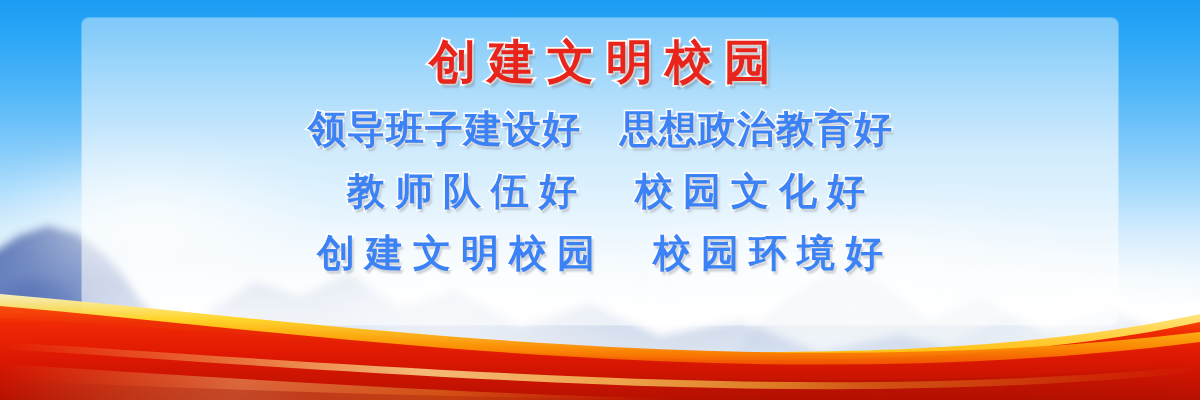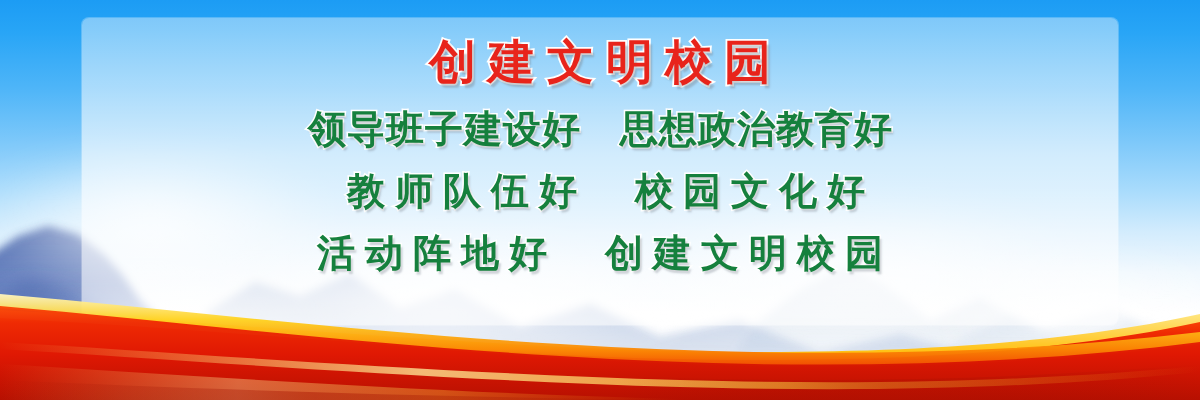--- a/index.html
+++ b/index.html
@@ -95,21 +95,21 @@
     color: #e8241b;
     -webkit-text-stroke: 3.5px #ffffff;
     paint-order: stroke fill;
     text-shadow: 3px 4px 2px rgba(120,130,140,.40);
     white-space: nowrap;
   }
   .subline {
     font-size: 38px;
     line-height: 62px;
     font-weight: bold;
-    color: #15803d;
+    color: #3b82f6;
     -webkit-text-stroke: 3px #ffffff;
     paint-order: stroke fill;
     text-shadow: 2px 3px 2px rgba(120,130,140,.35);
     white-space: nowrap;
   }
   .subline.l1 { letter-spacing: 1px;  text-indent: 1px;  margin-top: 6px; }
   .subline.l2 { letter-spacing: 10px; text-indent: 10px; padding-left: 12px; }
   .subline.l3 { letter-spacing: 10px; text-indent: 10px; }
 
   
@@ -177,21 +177,21 @@
   <div class="haze h3"></div>
   <div class="haze h4"></div>
   <div class="haze h5"></div>
 
   <div class="panel"></div>
 
   <div class="textblock">
     <div class="headline">创建文明校园</div>
     <div class="subline l1">领导班子建设好　思想政治教育好</div>
     <div class="subline l2">教师队伍好　校园文化好</div>
-    <div class="subline l3">活动阵地好　创建文明校园</div>
+    <div class="subline l3">创建文明校园　校园环境好</div>
   </div>
 
   <div class="ribbon">
     <svg viewBox="0 0 1200 120" preserveAspectRatio="none" aria-hidden="true">
       <defs>
         <linearGradient id="redBody" x1="0" y1="0" x2="0" y2="1">
           <stop offset="0%" stop-color="#fb4a07"></stop>
           <stop offset="18%" stop-color="#ef2a03"></stop>
           <stop offset="52%" stop-color="#df1803"></stop>
           <stop offset="100%" stop-color="#b71001"></stop>

